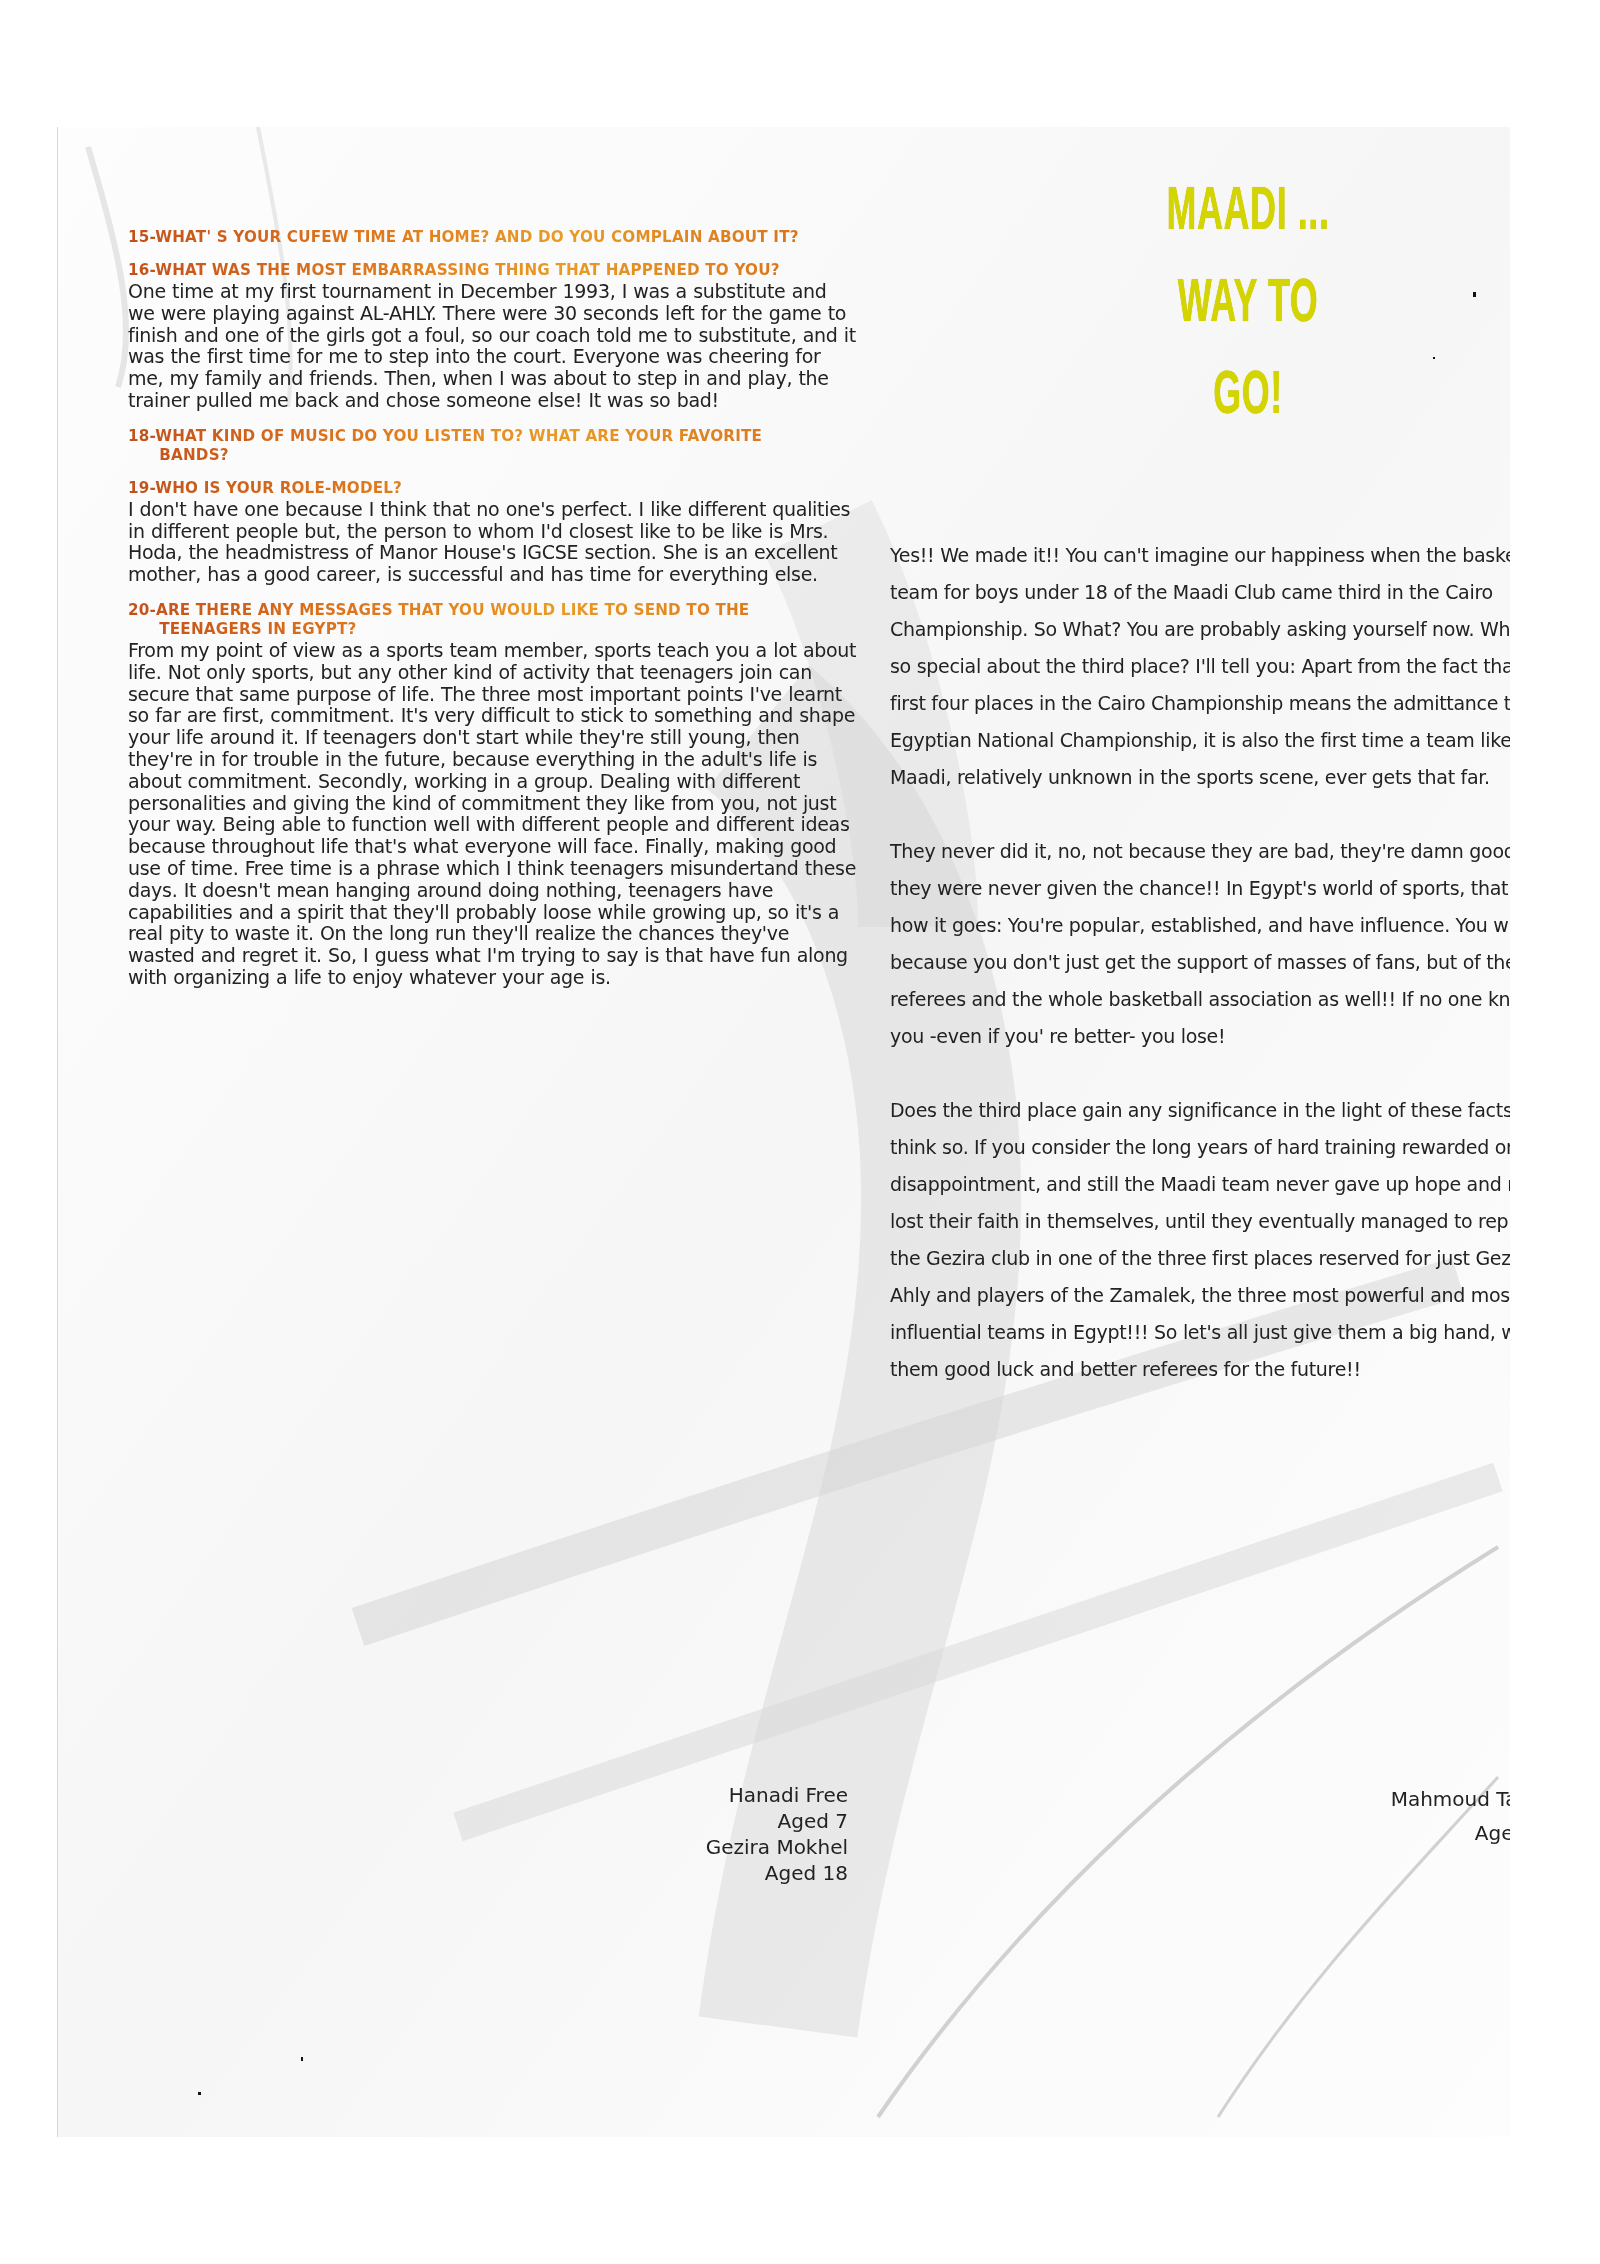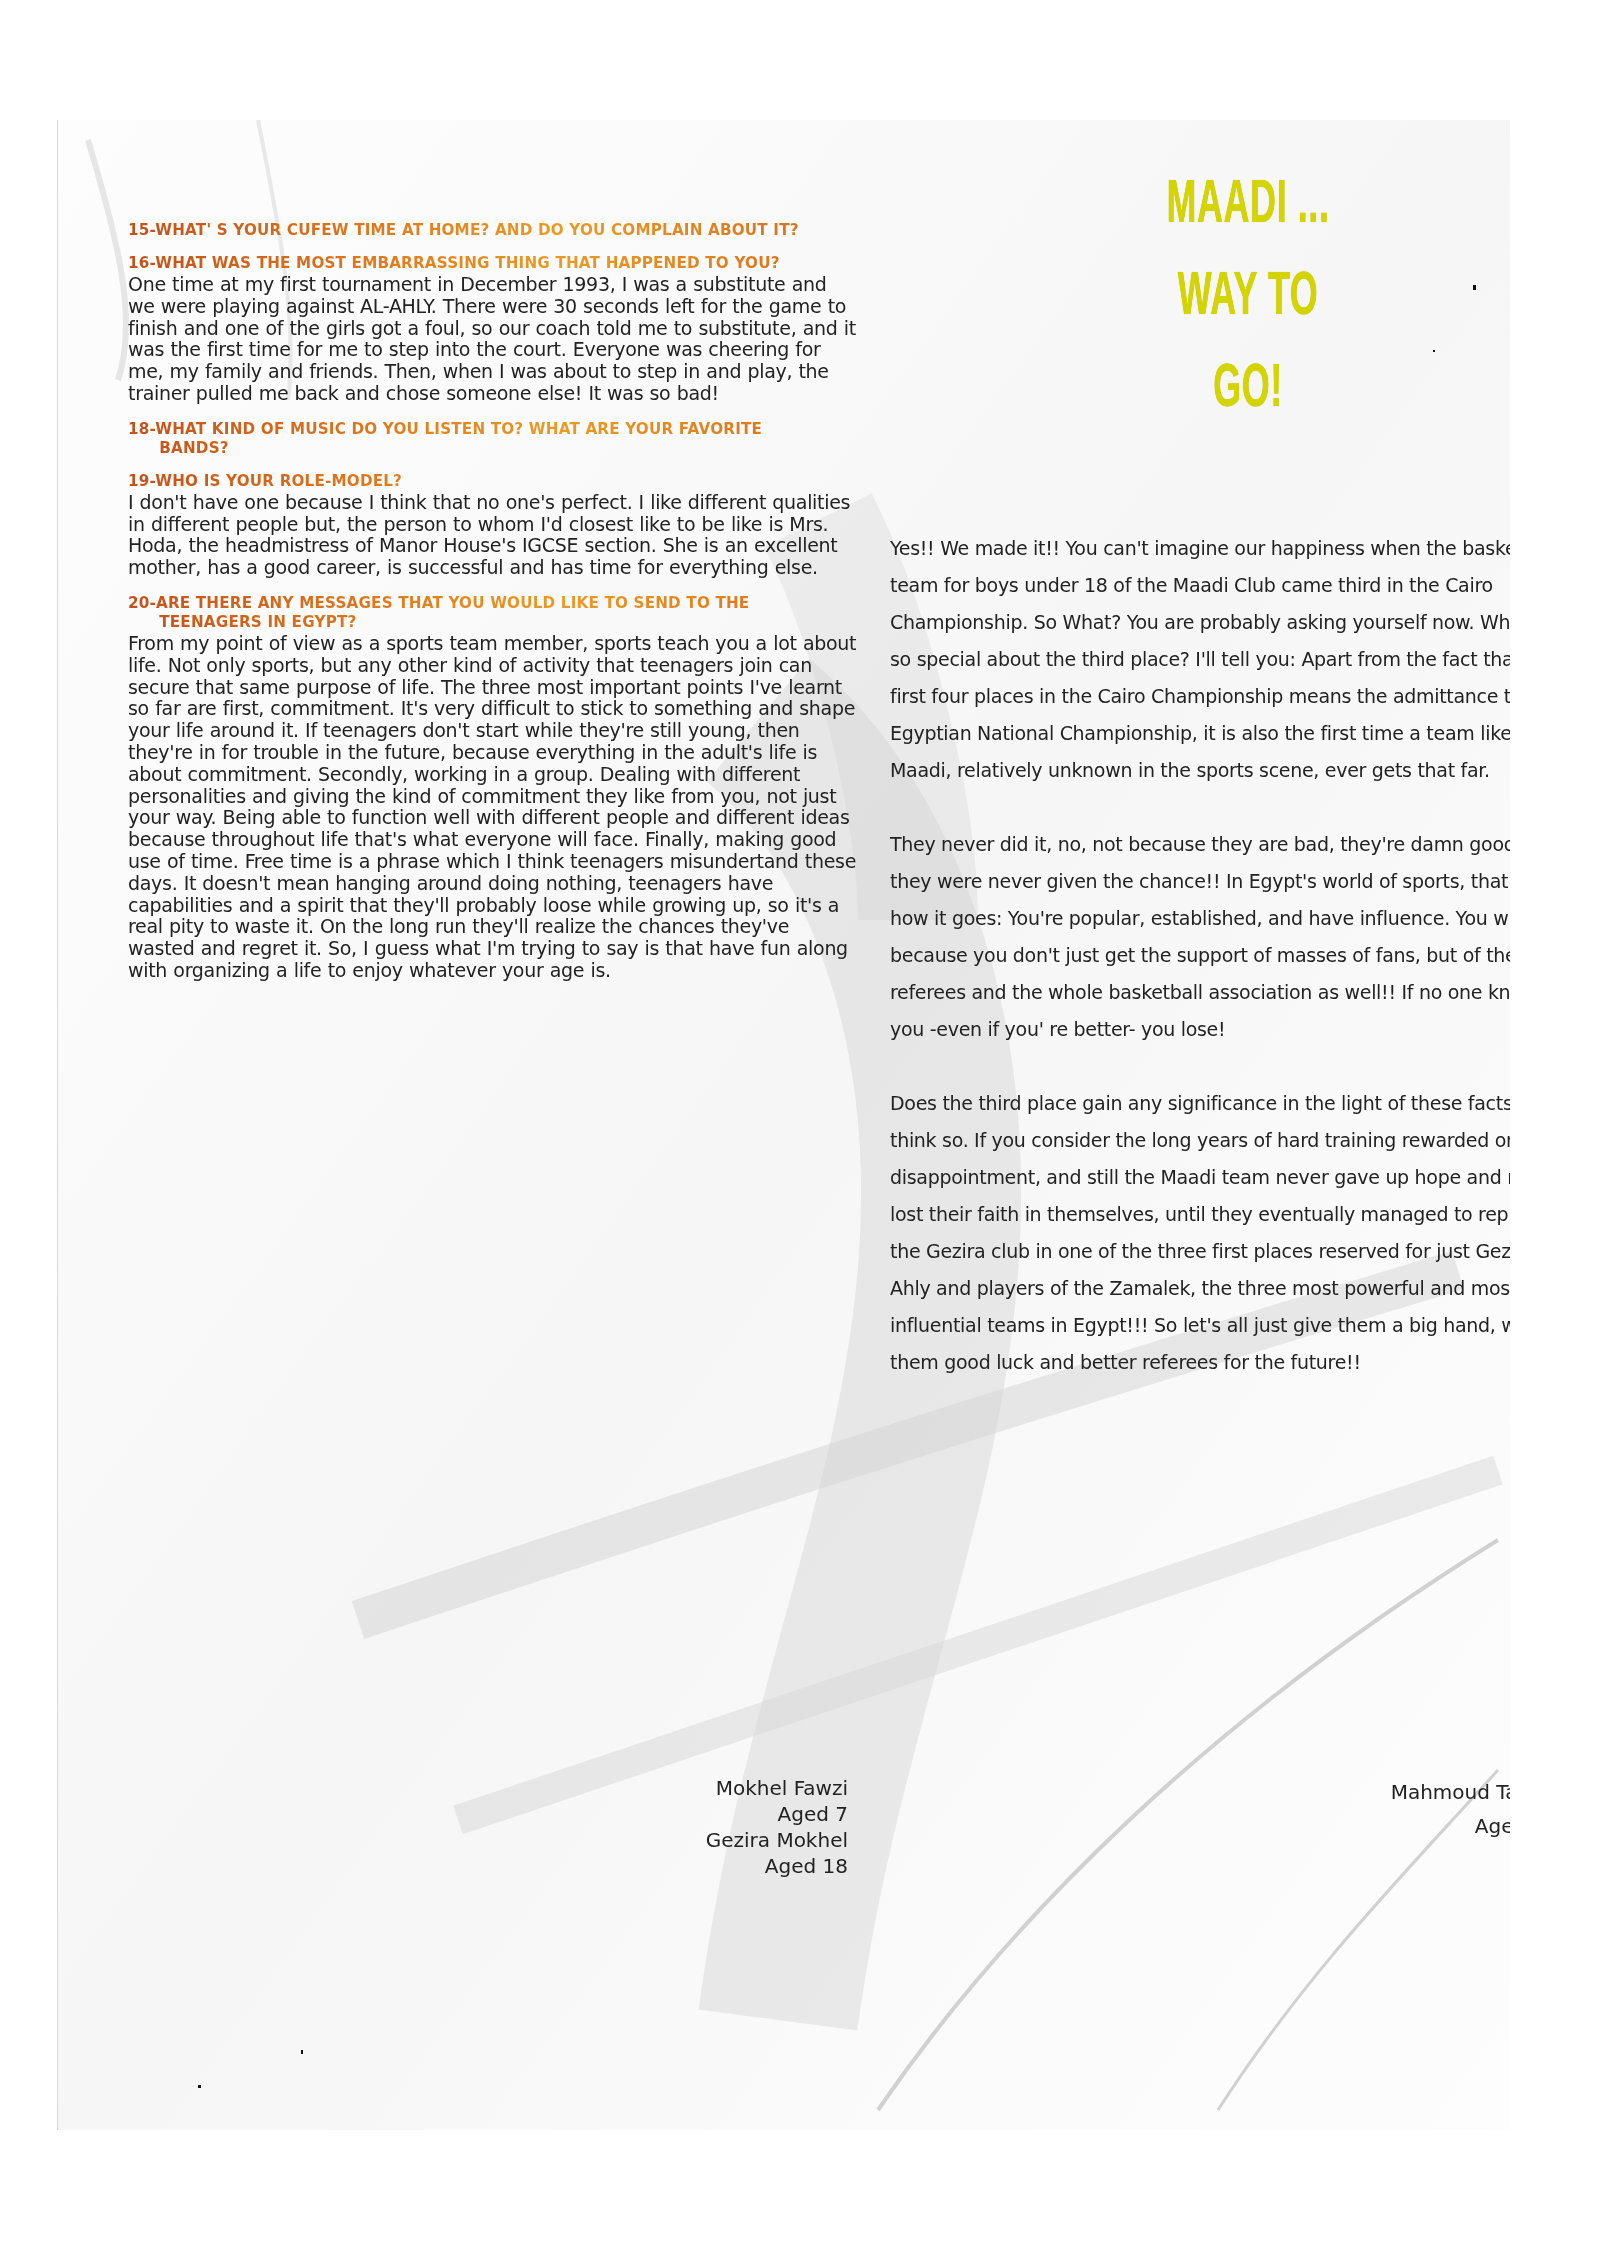--- a/index.html
+++ b/index.html
@@ -1,18 +1,18 @@
 <!DOCTYPE html>
 <html><head>
 <meta charset="utf-8">
 <style>
   html, body { margin: 0; padding: 0; background: #ffffff; }
   body { width: 1600px; height: 2264px; position: relative; overflow: hidden; font-family: "DejaVu Sans", sans-serif; }
   .page {
-    position: absolute; left: 57px; top: 120px; width: 1452px; height: 2010px;
+    position: absolute; left: 57px; top: 127px; width: 1452px; height: 2010px;
     background: #fdfdfd; overflow: hidden;
     border-left: 1px solid #d8d8d8;
   }
   
   .bg-art { position: absolute; inset: 0; pointer-events: none; }
   .bg-art svg { width: 100%; height: 100%; }
 
   .left-col { position: absolute; left: 70px; top: 100px; width: 730px; color: #1a1a1a; }
   .qa { margin-bottom: 14px; }
   .q {
@@ -96,21 +96,21 @@
     <div class="qa">
       <div class="q">
         <span>20-ARE THERE ANY MESSAGES THAT YOU WOULD LIKE TO SEND TO THE</span><br>
         <span class="indent"></span><span>TEENAGERS IN EGYPT?</span>
       </div>
       <div class="a">From my point of view as a sports team member, sports teach you a lot about life. Not only sports, but any other kind of activity that teenagers join can secure that same purpose of life. The three most important points I've learnt so far are first, commitment. It's very difficult to stick to something and shape your life around it. If teenagers don't start while they're still young, then they're in for trouble in the future, because everything in the adult's life is about commitment. Secondly, working in a group. Dealing with different personalities and giving the kind of commitment they like from you, not just your way. Being able to function well with different people and different ideas because throughout life that's what everyone will face. Finally, making good use of time. Free time is a phrase which I think teenagers misundertand these days. It doesn't mean hanging around doing nothing, teenagers have capabilities and a spirit that they'll probably loose while growing up, so it's a real pity to waste it. On the long run they'll realize the chances they've wasted and regret it. So, I guess what I'm trying to say is that have fun along with organizing a life to enjoy whatever your age is.</div>
     </div>
   </div>
 
   <div class="sig-left">
-    <div>Mokhel Fawzi</div>
+    <div>Hanadi Free</div>
     <div>Aged 7</div>
     <div>Gezira Mokhel</div>
     <div>Aged 18</div>
   </div>
 
   <div class="title">
     <div>MAADI ...</div>
     <div>WAY TO GO!</div>
   </div>
 

